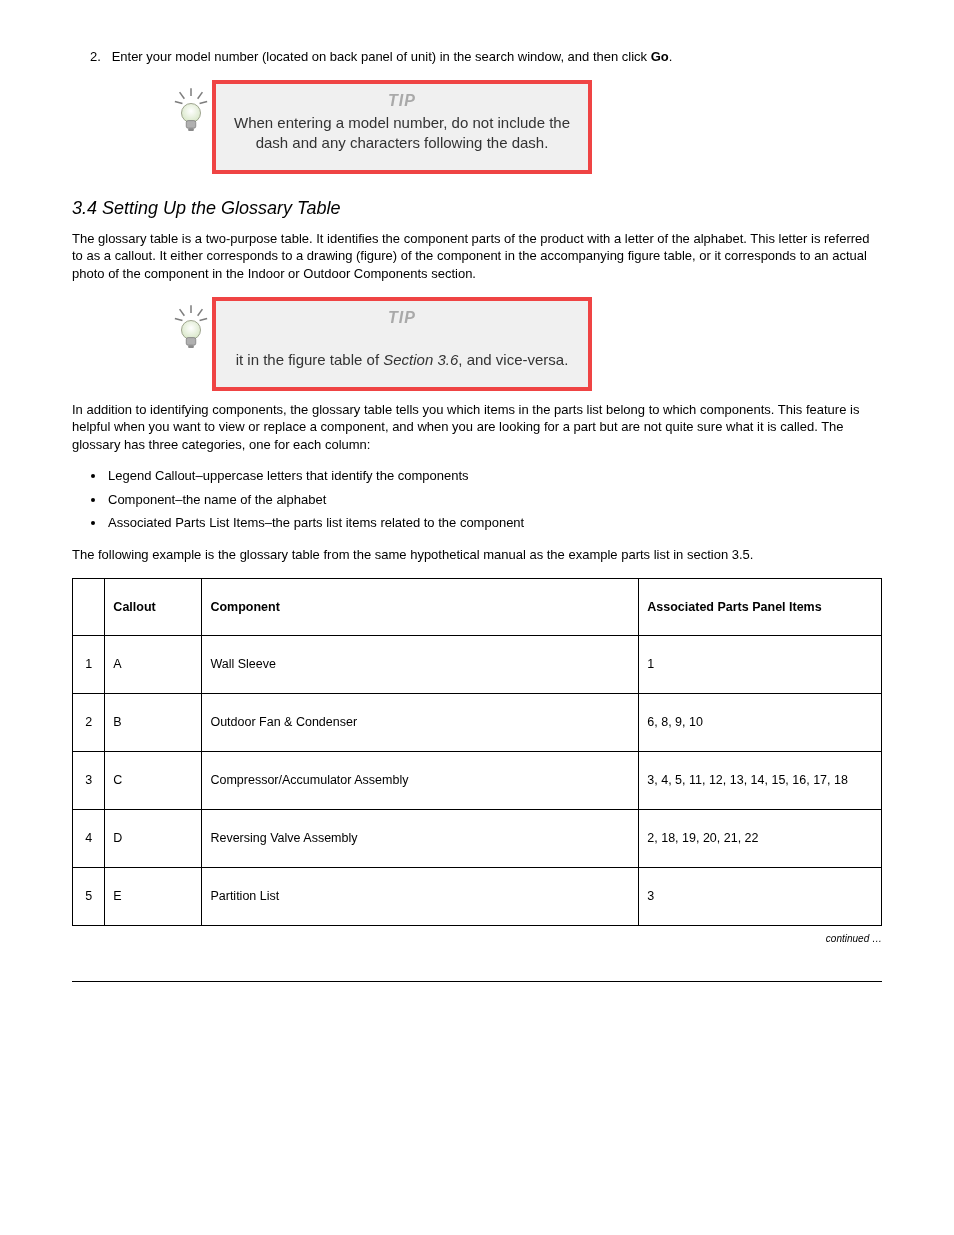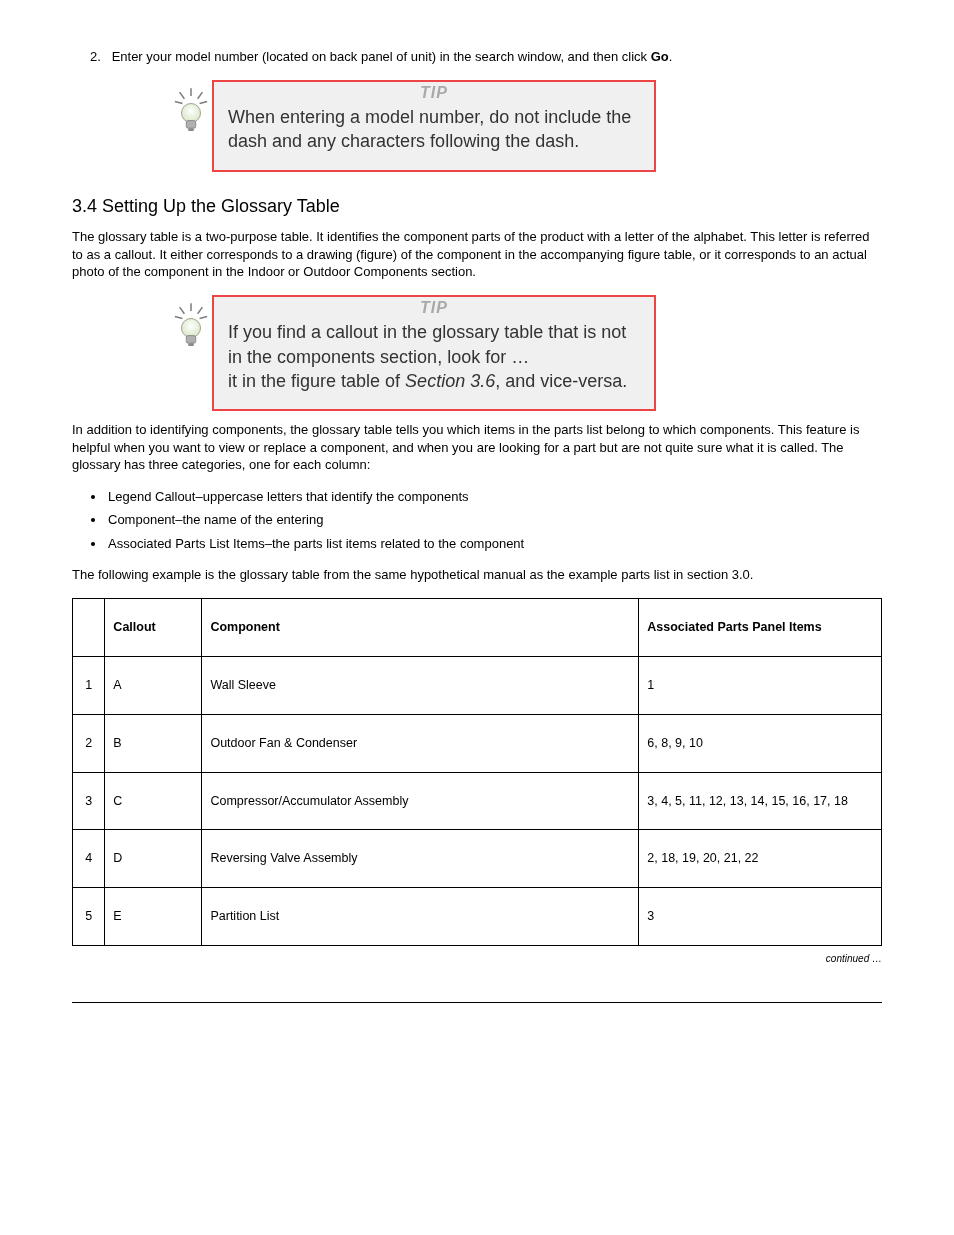--- a/index.html
+++ b/index.html
@@ -24,42 +24,43 @@
   .para-indent { margin-left: 18px; }
   .step-num { display: inline-block; width: 18px; }
 
   .tip-row {
     display: flex;
     align-items: flex-start;
     margin: 6px 0 10px 100px;
   }
   .tip-icon { width: 40px; flex: 0 0 40px; padding-top: 6px; }
   .tip-box {
-    border: 2px solid #ef4444;
+    border: 4px solid #ef4444;
     background: #f0f0f0;
-    width: 444px;
-    padding: 0 14px 16px 14px;
+    width: 380px;
+    padding: 6px 14px 16px 14px;
     box-sizing: border-box;
     color: #333;
   }
   .tip-label {
     text-align: center;
     font-style: italic;
     font-weight: bold;
     color: #a9a9a9;
     letter-spacing: 1px;
     font-size: 16px;
     margin-bottom: 2px;
   }
-  .tip-body { font-size: 18px; }
+  .tip-body { font-size: 15px; text-align: center; }
 
   .section-heading {
     font-size: 18px;
     margin: 22px 0 10px 0;
     font-weight: normal;
+    font-style: italic;
   }
 
   ul.cats {
     margin: 4px 0 14px 34px;
     padding: 0;
   }
   ul.cats li {
     margin: 6px 0;
     padding-left: 2px;
   }
@@ -160,35 +161,35 @@
           <stop offset="100%" stop-color="#d7e6c6"></stop>
         </radialGradient>
         <circle cx="20" cy="28" r="10" fill="url(#g2)" stroke="#9aa08a" stroke-width="1"></circle>
         <rect x="15" y="36" width="10" height="8" rx="2" fill="#b0b0b0" stroke="#7a7a7a" stroke-width="0.8"></rect>
         <rect x="17" y="44" width="6" height="3" rx="1" fill="#8a8a8a"></rect>
       </svg>
     </div>
     <div class="tip-box">
       <div class="tip-label">TIP</div>
       <div class="tip-body">
-        <span>If you find a callout in the glossary table that is not in the components section, look for … </span><br>
+        <br>
         <span>it in the figure table of </span><i>Section 3.6</i><span>, and vice-versa.</span>
       </div>
     </div>
   </div>
 
   <p class="para">In addition to identifying components, the glossary table tells you which items in the parts list belong to which components. This feature is helpful when you want to view or replace a component, and when you are looking for a part but are not quite sure what it is called. The glossary has three categories, one for each column:</p>
 
   <ul class="cats">
     <li>Legend Callout–uppercase letters that identify the components</li>
-    <li>Component–the name of the entering</li>
+    <li>Component–the name of the alphabet</li>
     <li>Associated Parts List Items–the parts list items related to the component</li>
   </ul>
 
-  <p class="para">The following example is the glossary table from the same hypothetical manual as the example parts list in section 3.0.</p>
+  <p class="para">The following example is the glossary table from the same hypothetical manual as the example parts list in section 3.5.</p>
 
   <table class="glossary">
     <thead>
       <tr>
         <th class="col-num"></th>
         <th class="col-letter">Callout</th>
         <th class="col-desc">Component</th>
         <th class="col-parts">Associated Parts Panel Items</th>
       </tr>
     </thead>

